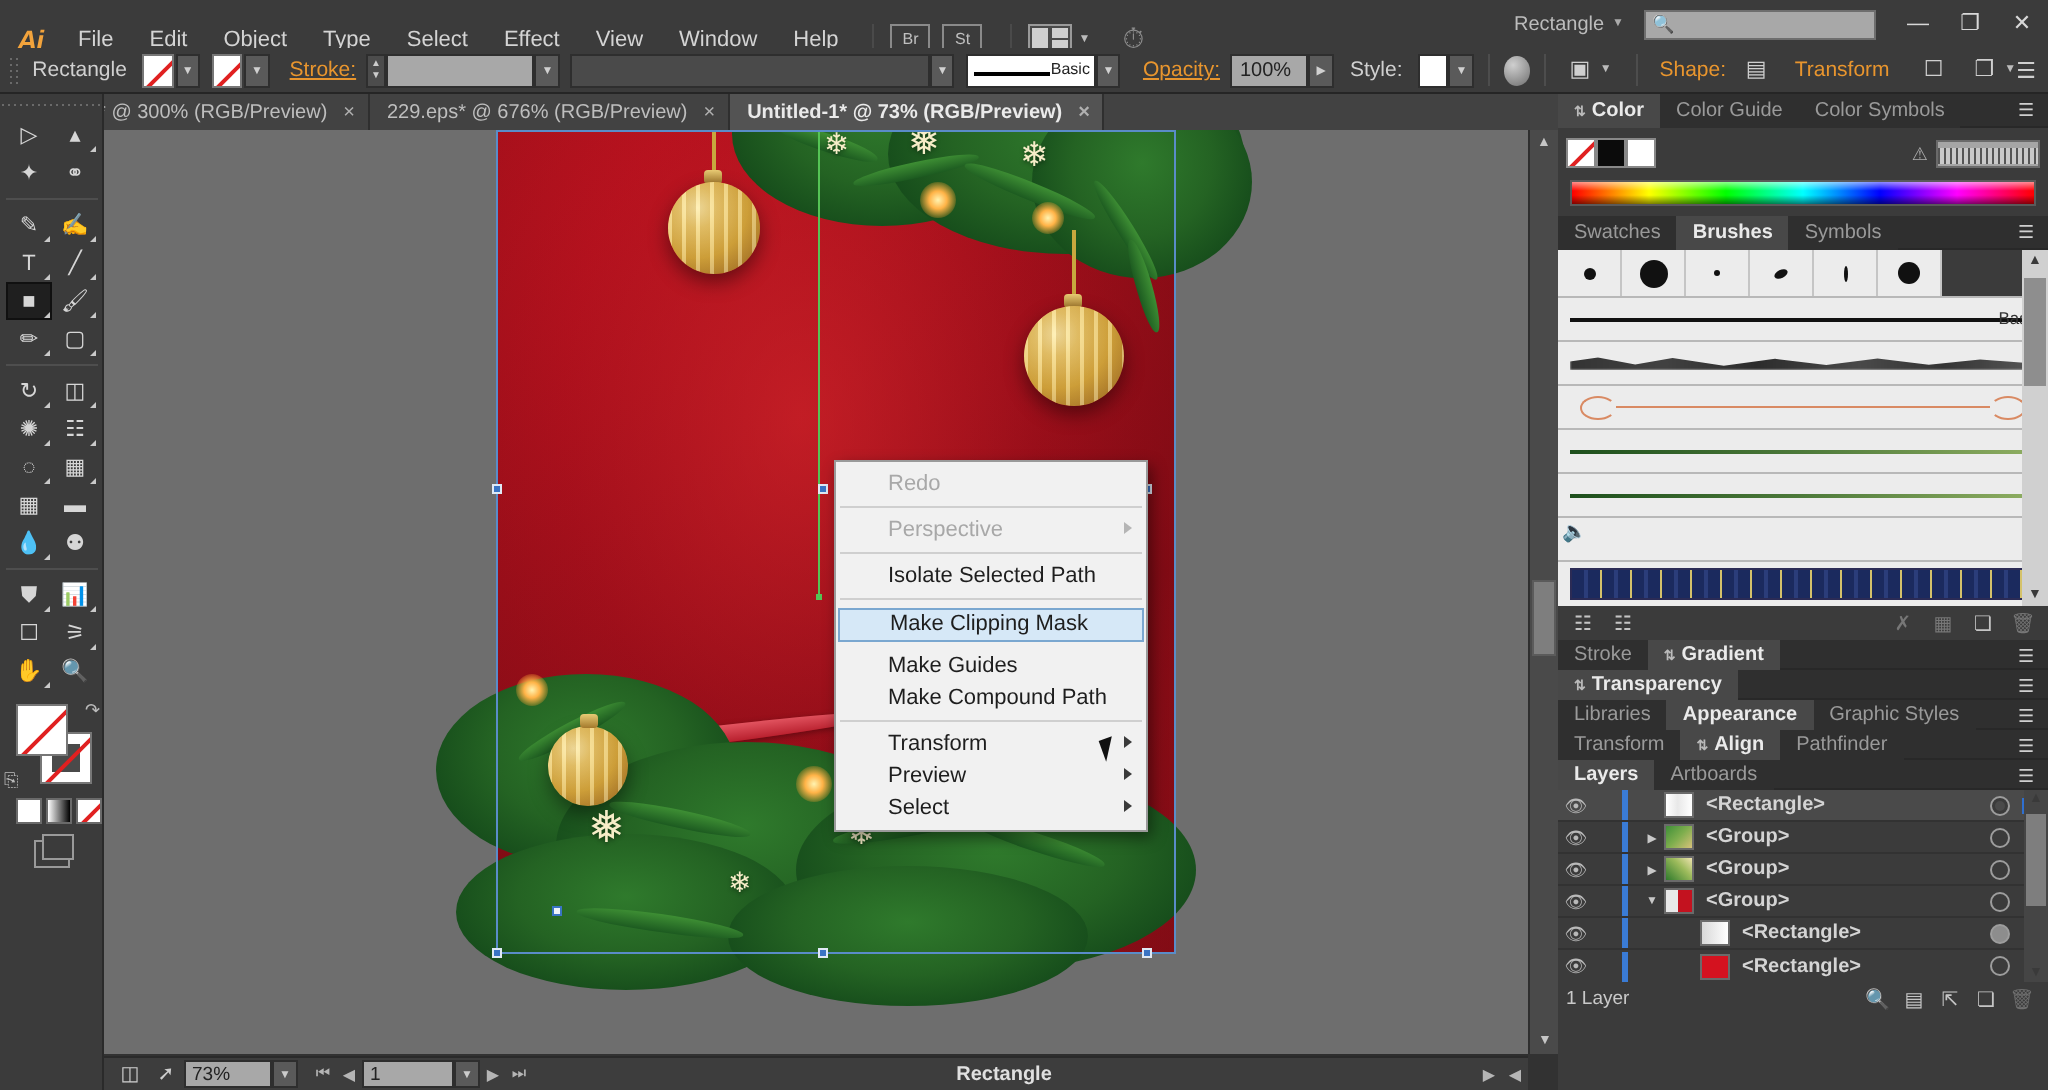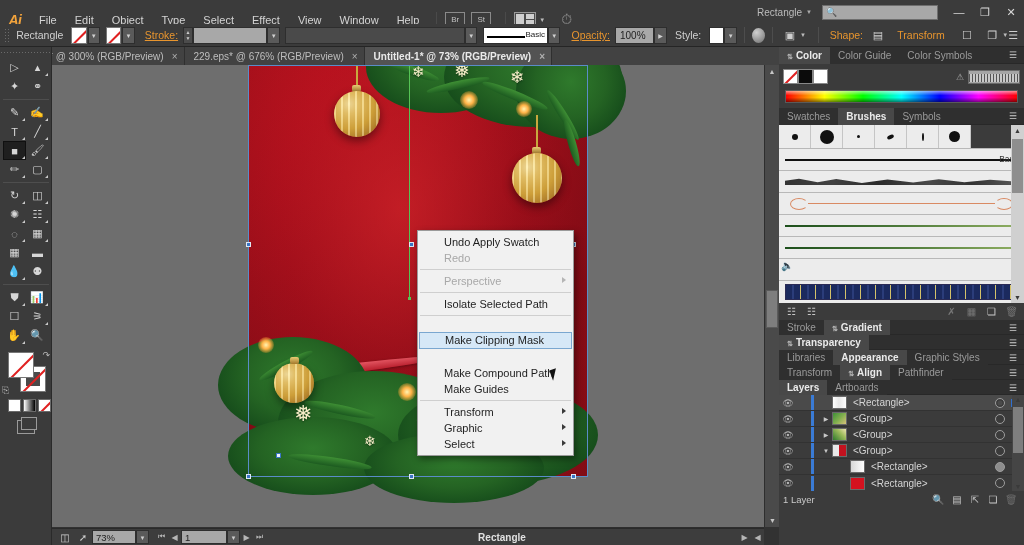--- a/index.html
+++ b/index.html
@@ -261,21 +261,21 @@
     box-shadow: 2px 3px 7px rgba(0,0,0,0.45);
     padding: 3px 0; z-index: 50;
   }
   .ctx-item {
     height: 16px; line-height: 16px; padding-left: 26px;
     font-size: 11px; color: #1e1e1e; position: relative;
   }
   .ctx-item.disabled { color: #a8a8a8; }
   .ctx-item.hl {
     background: #d6e8f7; border: 1px solid #7aa7d0; height: 17px;
-    line-height: 15px; margin: 16px 1px; padding-left: 25px;
+    line-height: 15px; margin: 4px 1px; padding-left: 25px;
   }
   .ctx-item .arrow {
     position: absolute; right: 7px; top: 4px; width: 0; height: 0;
     border-top: 3.5px solid transparent; border-bottom: 3.5px solid transparent;
     border-left: 4px solid #3a3a3a;
   }
   .ctx-item.disabled .arrow { border-left-color: #b5b5b5; }
   .ctx-sep { height: 1px; background: #cfcfcf; margin: 3px 2px; }
   .cursor-arrow {
     position: absolute; left: 551px; top: 369px; width: 0; height: 0;
@@ -426,21 +426,21 @@
   .layer-row.selrow { background: #4a4a4a; }
   .lr-eye { width: 18px; text-align: center; color: #b9b9b9; font-size: 9px; }
   .lr-lock { width: 14px; }
   .lr-color { width: 3px; height: 15px; background: #3a7bd5; margin-right: 6px; }
   .lr-twisty {
     width: 12px; text-align: center; font-size: 6px; color: #c8c8c8;
   }
   .lr-thumb {
     width: 15px; height: 13px; border: 1px solid #6a6a6a; margin-right: 6px;
   }
-  .lr-label { flex: 1; }
+  .lr-label { flex: 1; font-weight: bold; }
   .lr-target {
     width: 10px; height: 10px; border-radius: 50%; border: 1.5px solid #9d9d9d;
     margin-right: 6px;
   }
   .lr-target.filled { background: #8d8d8d; }
   .lr-sel { width: 8px; height: 8px; background: #2f6fd0; margin-right: 5px; }
   .layers-footer {
     height: 17px; background: #3b3b3b; display: flex; align-items: center;
     padding: 0 4px; font-size: 9.5px; color: #c9c9c9;
   }
@@ -666,40 +666,39 @@
     <div class="anchor" style="left:194px;top:177px;"></div>
     <div class="anchor" style="left:357px;top:177px;"></div>
     <div class="anchor" style="left:519px;top:177px;"></div>
     <div class="anchor" style="left:194px;top:409px;"></div>
     <div class="anchor" style="left:357px;top:409px;"></div>
     <div class="anchor" style="left:519px;top:409px;"></div>
     <div class="anchor-hollow" style="left:224px;top:388px;"></div>
   </div>
 
   <div class="ctxmenu">
-    <div class="ctx-item">Undo Apply Swatch</div>
     <div class="ctx-item disabled">Redo</div>
     <div class="ctx-sep"></div>
     <div class="ctx-item disabled">
       <span>Perspective</span>
       <span class="arrow"></span>
     </div>
     <div class="ctx-sep"></div>
     <div class="ctx-item">Isolate Selected Path</div>
     <div class="ctx-sep"></div>
     <div class="ctx-item hl">Make Clipping Mask</div>
+    <div class="ctx-item">Make Guides</div>
     <div class="ctx-item">Make Compound Path</div>
-    <div class="ctx-item">Make Guides</div>
     <div class="ctx-sep"></div>
     <div class="ctx-item">
       <span>Transform</span>
       <span class="arrow"></span>
     </div>
     <div class="ctx-item">
-      <span>Graphic</span>
+      <span>Preview</span>
       <span class="arrow"></span>
     </div>
     <div class="ctx-item">
       <span>Select</span>
       <span class="arrow"></span>
     </div>
   </div>
   <div class="cursor-arrow"></div>
 
   <div class="vscroll">

